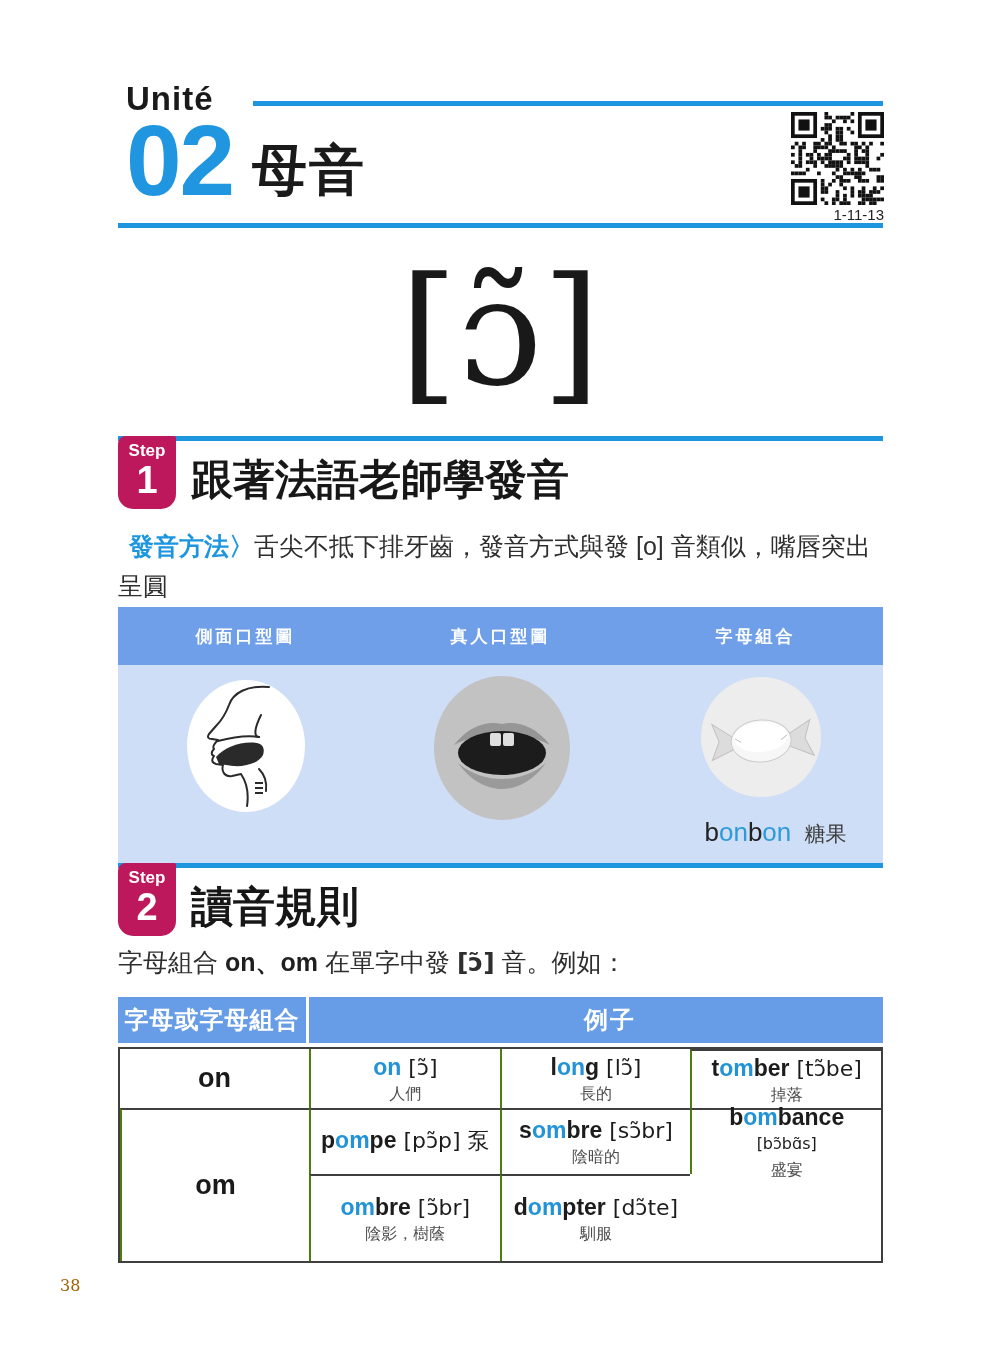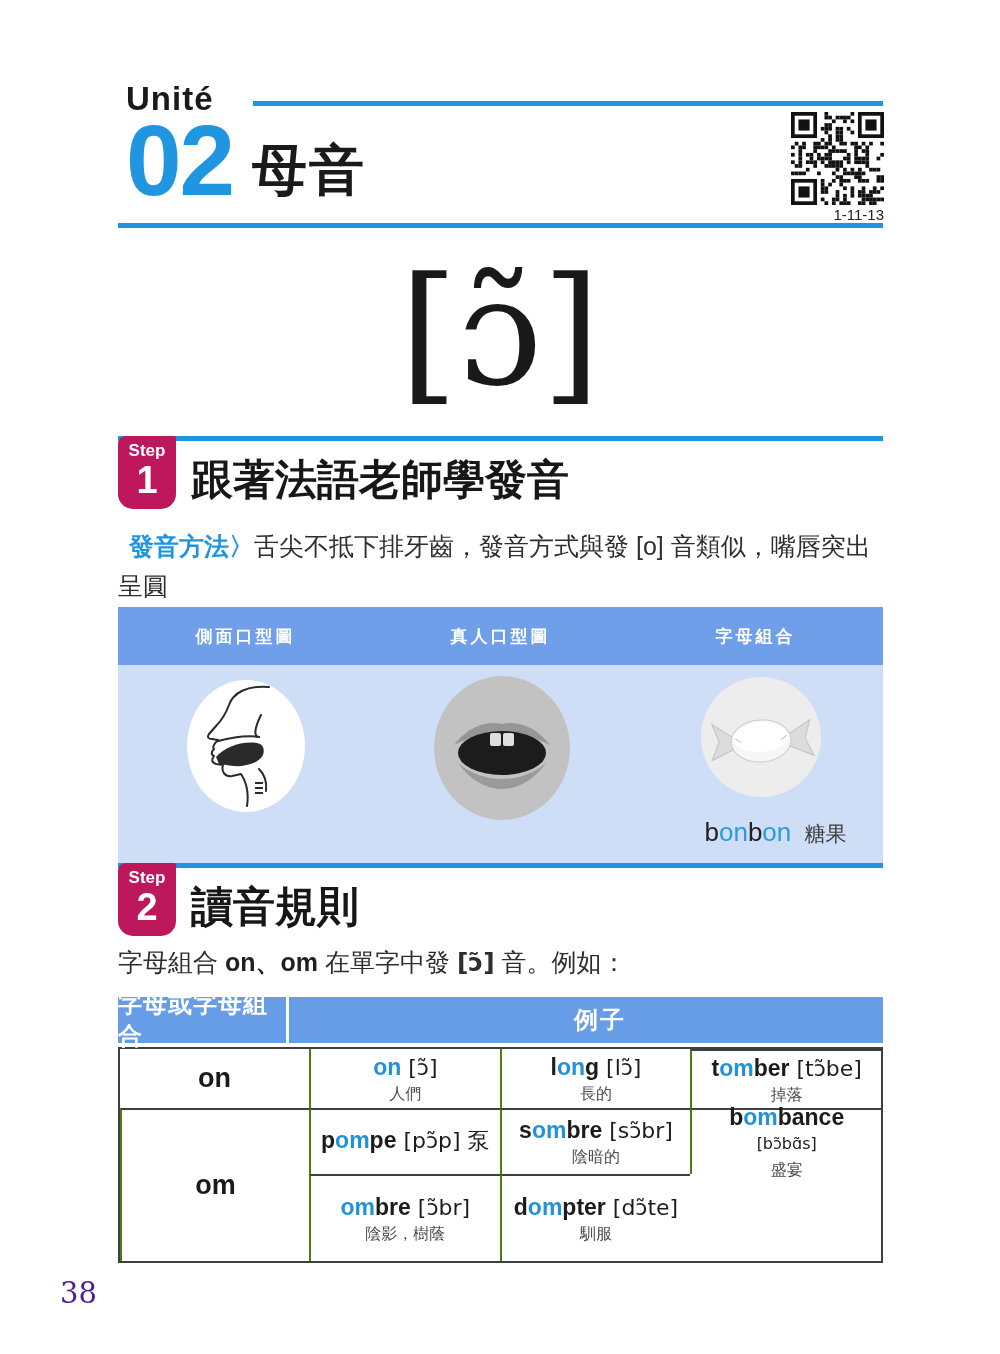--- a/index.html
+++ b/index.html
@@ -48,37 +48,37 @@
   .mascot-label .mgloss { font-size:21px; color:#3a3a3a; margin-left:6px; }
 
   
   .rule-line { left:118px; top:946px; width:770px; font-size:25px; color:#2e2e2e; }
   .rule-line b { color:#1f1f1f; }
   .ipa-inline { font-family:"DejaVu Sans", sans-serif; font-weight:bold; }
 
   
   .extable { left:118px; top:997px; width:765px; }
   .ex-header { display:flex; height:46px; background:#679de6; color:#fff; font-weight:bold; font-size:24px; margin-bottom:4px; }
-  .exh1 { width:171px; border-right:3px solid #fff; display:flex; align-items:center; justify-content:center; letter-spacing:1px; }
+  .exh1 { width:191px; border-right:3px solid #fff; display:flex; align-items:center; justify-content:center; letter-spacing:1px; }
   .exh2 { flex:1; display:flex; align-items:center; justify-content:center; letter-spacing:2px;padding-left:28px; }
   .ex-body { border:2px solid #3f3f3f; display:grid;
     grid-template-columns:189px 1fr 1fr 1fr; grid-template-rows:59px 66px 87px; background:#fff; }
   .c { display:flex; flex-direction:column; justify-content:center; align-items:center;
     border-left:2px solid #4d7c0f; border-top:2px solid #3f3f3f; text-align:center; }
   .c.no-top { border-top:none; }
   .c.no-left { border-left:none; }
   .letter-cell { font-size:27px; font-weight:bold; }
   .om-label { grid-row:2 / 4; grid-column:1; }
   .wline { font-size:23px; font-weight:bold; color:#1c1c1c; line-height:27px; }
   .wline .hl { color:#2193d6; }
   .wipa { font-family:"DejaVu Sans", sans-serif; font-weight:normal; font-size:22px; margin-left:7px; }
   .wipa-line { font-family:"DejaVu Sans", sans-serif; font-weight:normal; font-size:16px; line-height:26px; color:#1c1c1c; }
   .gloss { font-size:16px; color:#4c4c4c; margin-top:3px; white-space:nowrap; line-height:20px; }
 
-  .page-number { left:60px; top:1276px; font-family:"DejaVu Serif", serif; font-size:29px; color:#4c1d95; }
+  .page-number { left:60px; top:1276px; font-family:"DejaVu Serif", serif; font-size:16px; color:#a16207; }
 </style>
 </head>
 <body>
 
 <div class="abs unit-label">Unité</div>
 <div class="abs hrule-small"></div>
 <div class="abs unit-number">02</div>
 <div class="abs page-title">母音</div>
 <div class="abs qr-box" id="qr"><svg viewBox="0 0 100 100" width="93" height="93" xmlns="http://www.w3.org/2000/svg">
       <rect width="100%" height="100%" fill="#fff"></rect>

